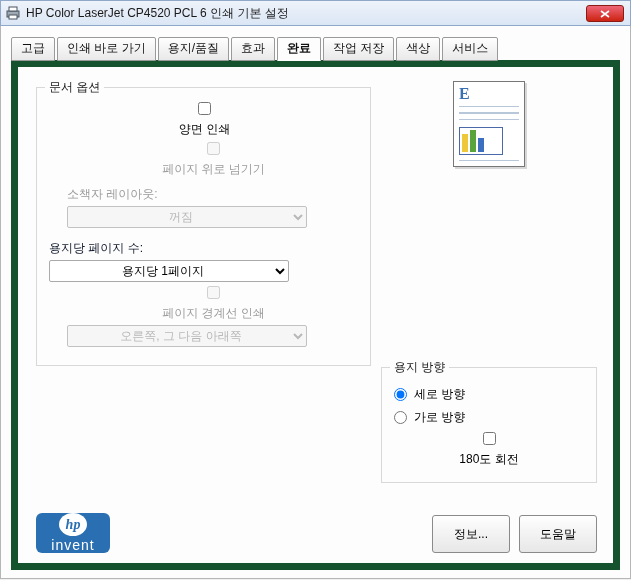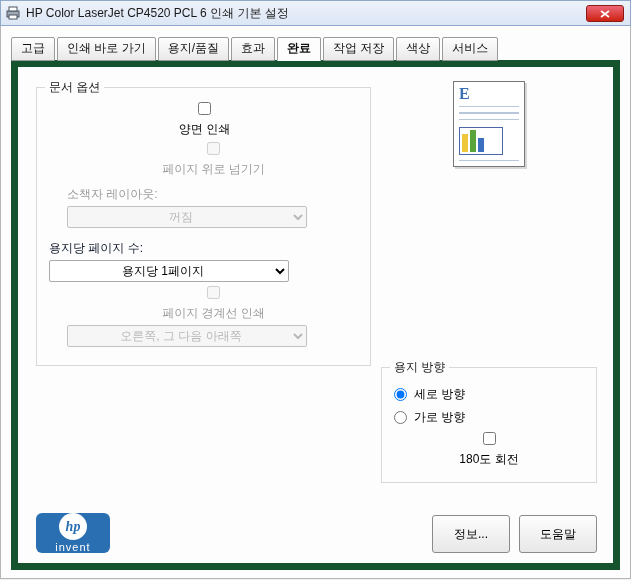--- a/index.html
+++ b/index.html
@@ -144,21 +144,21 @@
   }
   .radio { display:flex;align-items:center;gap:7px; margin-top:6px;}
   .radio input{width:13px;height:13px;}
   .footer-area { display:flex;justify-content:space-between;align-items:flex-end; margin-top:8px;gap:44px;}
   .hp-logo {
     width:74px;height:40px;background:#2a6fb2;border-radius:6px;
     display:flex;flex-direction:column;align-items:center;justify-content:center;
     color:#fff;
   }
   .hp-circle{width:28px;height:28px;border-radius:50%;background:#fff;color:#2a6fb2;display:flex;align-items:center;justify-content:center;font-style:italic;font-weight:bold;font-size:14px;font-family:Georgia,serif;}
-  .hp-sub{font-size:11px;letter-spacing:1px;margin-top:1px;}
+  .hp-sub{font-size:14px;letter-spacing:1px;margin-top:1px;}
   .btn {
     min-width:78px; height:38px;
     border:1px solid #8a8a8a;
     background:linear-gradient(#fefefe,#e7e7e7);
     border-radius:3px;
     padding:0 12px;
     font:inherit;
   }
   .btn:disabled{color:#999;}
   .btn-row{display:flex;gap:9px;}

